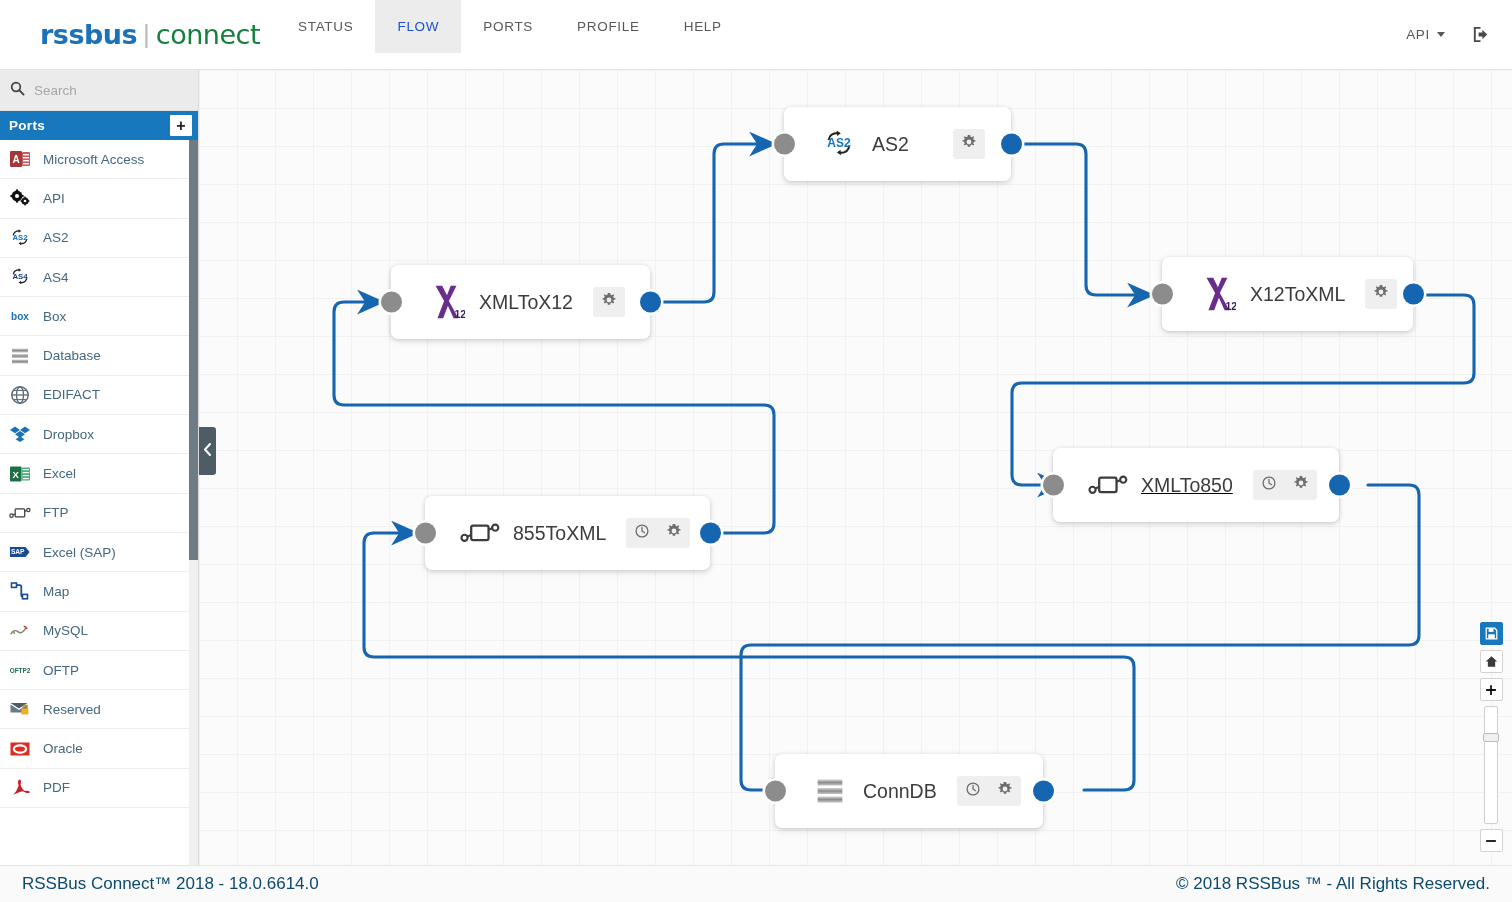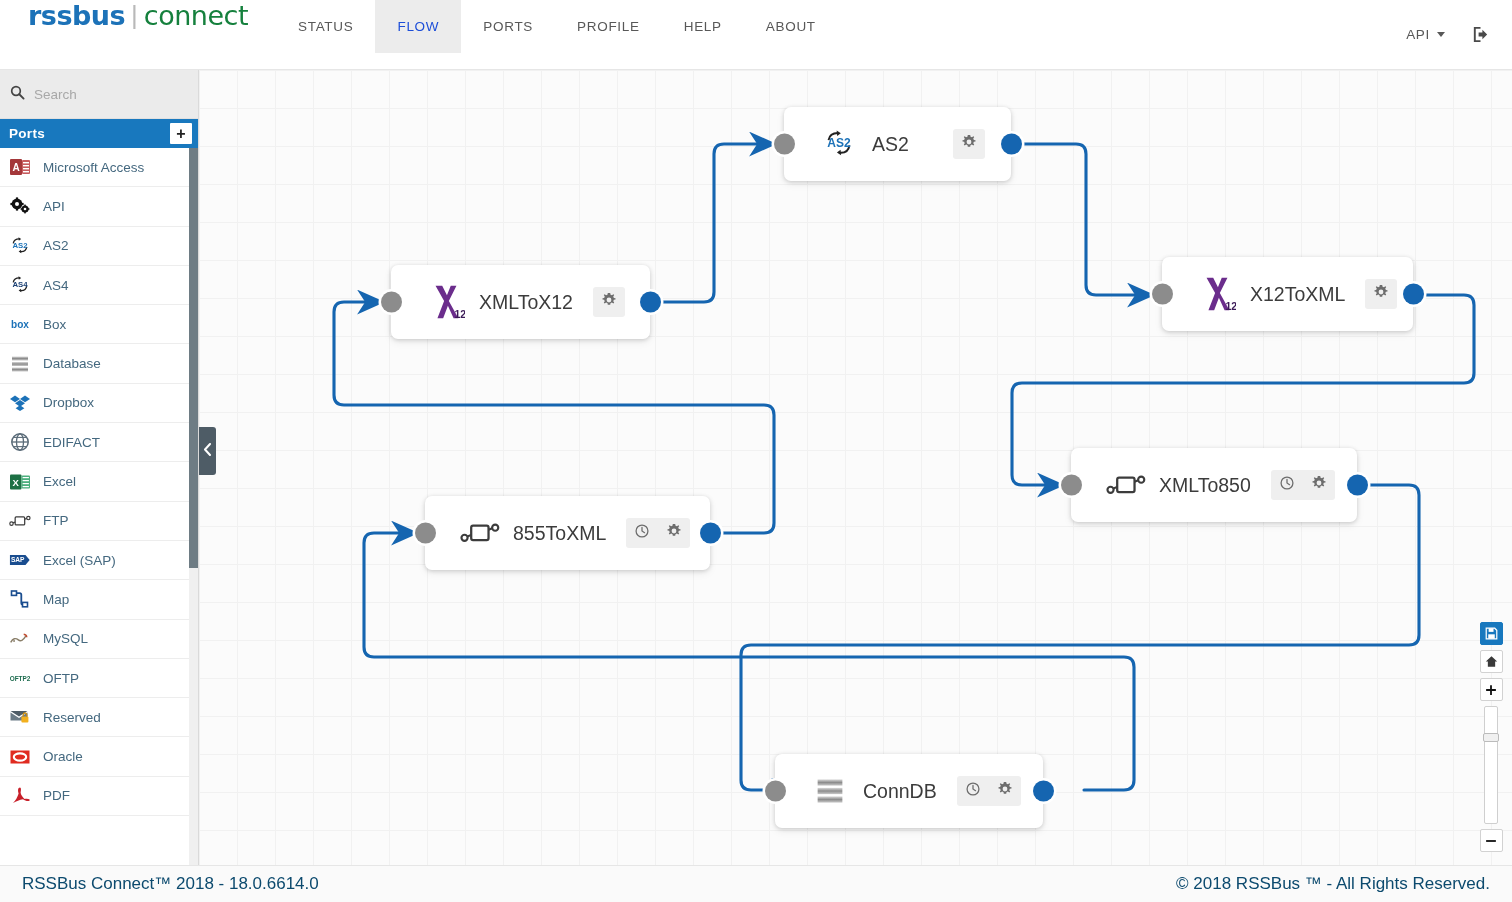--- a/index.html
+++ b/index.html
@@ -9,21 +9,21 @@
     background: #ffffff; overflow: hidden;
   }
 
   
   #topnav {
     position: absolute; top: 0; left: 0; width: 1512px; height: 70px;
     background: #ffffff; border-bottom: 1px solid #e6e6e6;
     display: flex; align-items: stretch; z-index: 40;
   }
   #brand {
-    display: flex; align-items: flex-start; padding: 0 0 0 28px;
+    display: flex; align-items: center; padding: 0 0 0 40px;
     width: 240px; flex: none; user-select: none;
   }
   .brand-rss {
     font-size: 27px; font-weight: bold; color: #1c72b8;
     letter-spacing: -0.5px; font-family: "DejaVu Sans", sans-serif;
   }
   .brand-sep { color: #b9b9b9; font-size: 26px; margin: 0 6px; font-weight: 300; }
   .brand-connect {
     font-size: 27px; color: #15803d; letter-spacing: -0.5px;
     font-family: "DejaVu Sans", sans-serif;
@@ -49,21 +49,21 @@
   }
   #logout { cursor: pointer; display: flex; align-items: center; }
 
   
   #sidebar {
     position: absolute; top: 70px; left: 0; width: 199px; height: 795px;
     background: #ffffff; z-index: 30;
     border-right: 1px solid #dadada;
   }
   #searchbar {
-    height: 49px; background: #ebebeb; display: flex; align-items: center;
+    height: 41px; background: #ebebeb; display: flex; align-items: center;
     padding: 0 10px; gap: 9px; border-bottom: 1px solid #e0e0e0;
   }
   #searchinput {
     border: none; outline: none; background: transparent;
     font-size: 13.5px; color: #777; width: 150px;
     font-family: "Liberation Sans", sans-serif;
   }
   #searchinput::placeholder { color: #a8a8a8; }
   #portshdr {
     height: 29px; background: #1878be; display: flex; align-items: center;
@@ -200,23 +200,20 @@
         <span>FLOW</span>
       </div>
       <div class="navitem">
         <span>PORTS</span>
       </div>
       <div class="navitem">
         <span>PROFILE</span>
       </div>
       <div class="navitem">
         <span>HELP</span>
-      </div>
-      <div class="navitem">
-        <span>ABOUT</span>
       </div>
     </div>
   <div id="navright">
     <div id="apimenu">
       <span>API</span>
       <span class="caret"></span>
     </div>
     <div id="logout">
       <svg width="19" height="19" viewBox="0 0 20 20">
         <path d="M3 2 h7 v2 H5 v12 h5 v2 H3 z" fill="#4a4a4a"></path>
@@ -325,41 +322,41 @@
             <rect x="3" y="3.5" width="16" height="4" fill="url(#dbg)"></rect>
             <rect x="3" y="9" width="16" height="4" fill="url(#dbg)"></rect>
             <rect x="3" y="14.5" width="16" height="4" fill="url(#dbg)"></rect>
           </svg>
         </span>
         <span class="port-label">Database</span>
       </div>
       <div class="port-item">
         <span class="picon">
           <svg width="22" height="22" viewBox="0 0 22 22">
+            <circle cx="11" cy="11" r="8.2" fill="none" stroke="#5a6b78" stroke-width="1.5"></circle>
+            <ellipse cx="11" cy="11" rx="3.5" ry="8.2" fill="none" stroke="#5a6b78" stroke-width="1.3"></ellipse>
+            <line x1="2.8" y1="11" x2="19.2" y2="11" stroke="#5a6b78" stroke-width="1.3"></line>
+            <line x1="4.2" y1="6.4" x2="17.8" y2="6.4" stroke="#5a6b78" stroke-width="1.1"></line>
+            <line x1="4.2" y1="15.6" x2="17.8" y2="15.6" stroke="#5a6b78" stroke-width="1.1"></line>
+          </svg>
+        </span>
+        <span class="port-label">EDIFACT</span>
+      </div>
+      <div class="port-item">
+        <span class="picon">
+          <svg width="22" height="22" viewBox="0 0 22 22">
             <g fill="#1c72b8">
               <path d="M6 3.5 L11 6.9 L6 10.3 L1 6.9 z"></path>
               <path d="M16 3.5 L21 6.9 L16 10.3 L11 6.9 z"></path>
               <path d="M6 11.3 L11 7.9 L16 11.3 L11 14.7 z"></path>
               <path d="M6.6 16.2 L11 13.3 L15.4 16.2 L11 19 z"></path>
             </g>
           </svg>
         </span>
         <span class="port-label">Dropbox</span>
-      </div>
-      <div class="port-item">
-        <span class="picon">
-          <svg width="22" height="22" viewBox="0 0 22 22">
-            <circle cx="11" cy="11" r="8.2" fill="none" stroke="#5a6b78" stroke-width="1.5"></circle>
-            <ellipse cx="11" cy="11" rx="3.5" ry="8.2" fill="none" stroke="#5a6b78" stroke-width="1.3"></ellipse>
-            <line x1="2.8" y1="11" x2="19.2" y2="11" stroke="#5a6b78" stroke-width="1.3"></line>
-            <line x1="4.2" y1="6.4" x2="17.8" y2="6.4" stroke="#5a6b78" stroke-width="1.1"></line>
-            <line x1="4.2" y1="15.6" x2="17.8" y2="15.6" stroke="#5a6b78" stroke-width="1.1"></line>
-          </svg>
-        </span>
-        <span class="port-label">EDIFACT</span>
       </div>
       <div class="port-item">
         <span class="picon">
           <svg width="22" height="22" viewBox="0 0 22 22">
             <rect x="1" y="3.5" width="11.5" height="15" rx="1" fill="#1d7044"></rect>
             <text x="6.6" y="14.6" font-size="9.5" font-weight="bold" fill="#fff" text-anchor="middle" font-family="Liberation Sans">X</text>
             <rect x="12.5" y="4.5" width="8.5" height="13" rx="1" fill="#4caf7d"></rect>
             <g fill="#fff">
               <rect x="13.6" y="6" width="6.3" height="1.2"></rect>
               <rect x="13.6" y="9" width="6.3" height="1.2"></rect>
@@ -541,21 +538,21 @@
           <div class="node-btn solo">
             <span><svg width="16" height="16" viewBox="0 0 20 20">
                 <path d="M10 1.2 l1.5 0 0.45 2.1 a6.6 6.6 0 0 1 1.7 0.72 l1.8 -1.2 1.05 1.05 -1.2 1.8 a6.6 6.6 0 0 1 0.72 1.7 l2.1 0.45 0 1.5 -2.1 0.45 a6.6 6.6 0 0 1 -0.72 1.7 l1.2 1.8 -1.05 1.05 -1.8 -1.2 a6.6 6.6 0 0 1 -1.7 0.72 l-0.45 2.1 -1.5 0 -1.5 0 -0.45 -2.1 a6.6 6.6 0 0 1 -1.7 -0.72 l-1.8 1.2 -1.05 -1.05 1.2 -1.8 a6.6 6.6 0 0 1 -0.72 -1.7 l-2.1 -0.45 0 -1.5 2.1 -0.45 a6.6 6.6 0 0 1 0.72 -1.7 l-1.2 -1.8 1.05 -1.05 1.8 1.2 a6.6 6.6 0 0 1 1.7 -0.72 l0.45 -2.1 z" fill="#6d6d6d"></path>
                 <circle cx="10" cy="10" r="3" fill="#efefef"></circle>
               </svg></span>
           </div>
         </div>
       </div>
       <div class="conn conn-out"></div>
     </div>
-    <div class="node" style="left: 872px; top: 378px; width: 286px;">
+    <div class="node" style="left: 854px; top: 378px; width: 286px; text-decoration: underline;">
       <div class="conn conn-in"></div>
       <div class="node-inner">
         <span class="node-icon">
           <svg width="40" height="40" viewBox="0 0 30 18">
             <circle cx="3.4" cy="12.6" r="2.3" fill="none" stroke="#3c3c3c" stroke-width="1.6"></circle>
             <rect x="8.4" y="3.4" width="13" height="11" rx="1.4" fill="none" stroke="#3c3c3c" stroke-width="1.7"></rect>
             <circle cx="26.4" cy="5" r="2.3" fill="none" stroke="#3c3c3c" stroke-width="1.6"></circle>
             <line x1="5.6" y1="11.6" x2="8.4" y2="10.4" stroke="#3c3c3c" stroke-width="1.6"></line>
             <line x1="21.4" y1="6.6" x2="24.2" y2="5.4" stroke="#3c3c3c" stroke-width="1.6"></line>
           </svg>

